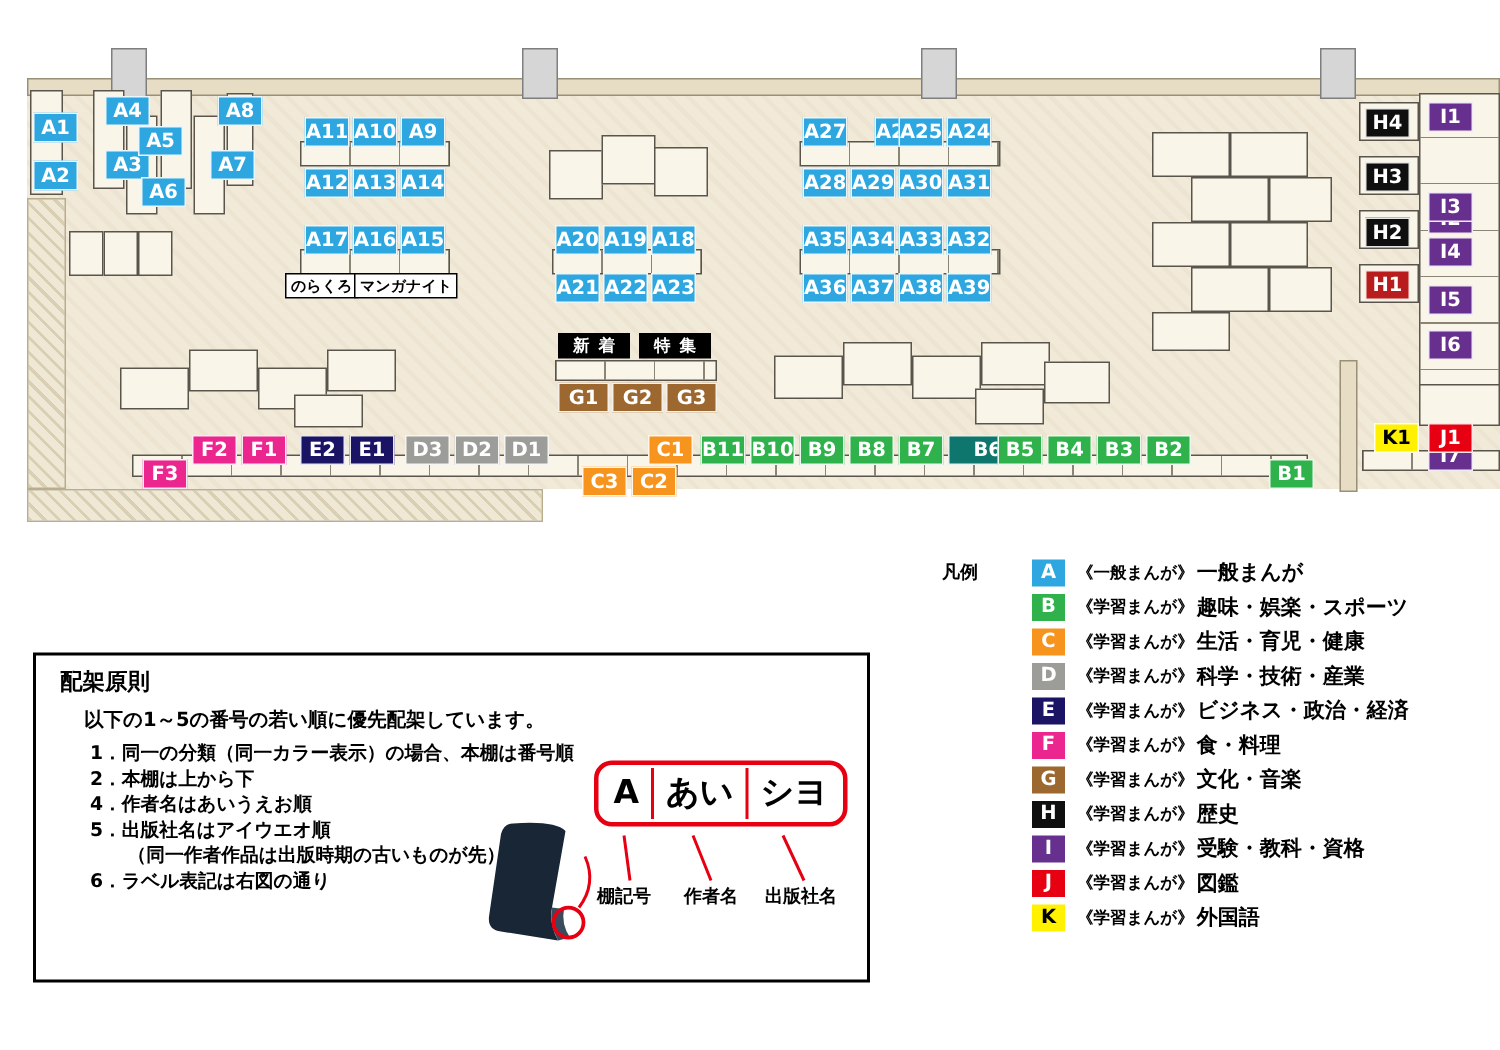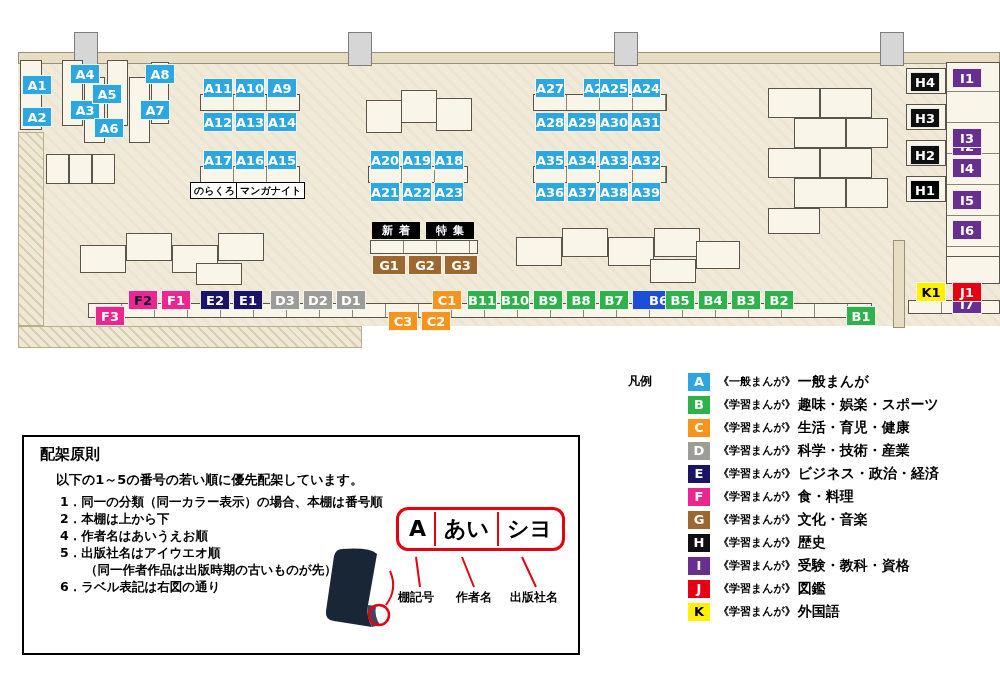--- a/index.html
+++ b/index.html
@@ -157,47 +157,47 @@
       <div class="maplabel" style="left: 535px; top: 182px; background: rgb(46, 167, 224); color: rgb(255, 255, 255);">A36</div>
       <div class="maplabel" style="left: 567px; top: 182px; background: rgb(46, 167, 224); color: rgb(255, 255, 255);">A37</div>
       <div class="maplabel" style="left: 599px; top: 182px; background: rgb(46, 167, 224); color: rgb(255, 255, 255);">A38</div>
       <div class="maplabel" style="left: 631px; top: 182px; background: rgb(46, 167, 224); color: rgb(255, 255, 255);">A39</div>
       <div class="maplabel" style="left: 372px; top: 255px; width: 34px; background: rgb(156, 104, 47); color: rgb(255, 255, 255);">G1</div>
       <div class="maplabel" style="left: 408px; top: 255px; width: 34px; background: rgb(156, 104, 47); color: rgb(255, 255, 255);">G2</div>
       <div class="maplabel" style="left: 444px; top: 255px; width: 34px; background: rgb(156, 104, 47); color: rgb(255, 255, 255);">G3</div>
       <div class="maplabel" style="left: 910px; top: 72px; background: rgb(15, 15, 15); color: rgb(255, 255, 255);">H4</div>
       <div class="maplabel" style="left: 910px; top: 108px; background: rgb(15, 15, 15); color: rgb(255, 255, 255);">H3</div>
       <div class="maplabel" style="left: 910px; top: 145px; background: rgb(15, 15, 15); color: rgb(255, 255, 255);">H2</div>
-      <div class="maplabel" style="left: 910px; top: 180px; background: #000000; color: rgb(255, 255, 255);">H1</div>
+      <div class="maplabel" style="left: 910px; top: 180px; background: #b91c1c; color: rgb(255, 255, 255);">H1</div>
       <div class="maplabel" style="left: 952px; top: 68px; background: rgb(103, 48, 143); color: rgb(255, 255, 255);">I1</div>
       <div class="maplabel" style="left: 952px; top: 98px; background: rgb(103, 48, 143); color: rgb(255, 255, 255); margin-top: 38px;">I2</div>
       <div class="maplabel" style="left: 952px; top: 128px; background: rgb(103, 48, 143); color: rgb(255, 255, 255);">I3</div>
       <div class="maplabel" style="left: 952px; top: 158px; background: rgb(103, 48, 143); color: rgb(255, 255, 255);">I4</div>
       <div class="maplabel" style="left: 952px; top: 190px; background: rgb(103, 48, 143); color: rgb(255, 255, 255);">I5</div>
       <div class="maplabel" style="left: 952px; top: 220px; background: rgb(103, 48, 143); color: rgb(255, 255, 255);">I6</div>
       <div class="maplabel" style="left: 952px; top: 262px; background: rgb(103, 48, 143); color: rgb(255, 255, 255); margin-top: 32px;">I7</div>
       <div class="maplabel" style="left: 916px; top: 282px; background: rgb(255, 241, 0); color: rgb(0, 0, 0);">K1</div>
       <div class="maplabel" style="left: 952px; top: 282px; background: rgb(230, 0, 18); color: rgb(255, 255, 255);">J1</div>
       <div class="maplabel" style="left: 95px; top: 290px; background: rgb(236, 38, 143); color: rgb(255, 255, 255); margin-top: 16px;">F3</div>
-      <div class="maplabel" style="left: 128px; top: 290px; background: rgb(236, 38, 143); color: #0f172a;">F2</div>
+      <div class="maplabel" style="left: 128px; top: 290px; background: rgb(236, 38, 143); color: #ffffff;">F2</div>
       <div class="maplabel" style="left: 161px; top: 290px; background: rgb(236, 38, 143); color: rgb(255, 255, 255);">F1</div>
       <div class="maplabel" style="left: 200px; top: 290px; background: rgb(27, 20, 100); color: rgb(255, 255, 255);">E2</div>
       <div class="maplabel" style="left: 233px; top: 290px; background: rgb(27, 20, 100); color: rgb(255, 255, 255);">E1</div>
       <div class="maplabel" style="left: 270px; top: 290px; background: rgb(156, 156, 152); color: rgb(255, 255, 255);">D3</div>
       <div class="maplabel" style="left: 303px; top: 290px; background: rgb(156, 156, 152); color: rgb(255, 255, 255);">D2</div>
       <div class="maplabel" style="left: 336px; top: 290px; background: rgb(156, 156, 152); color: rgb(255, 255, 255);">D1</div>
       <div class="maplabel" style="left: 432px; top: 290px; background: rgb(247, 148, 29); color: rgb(255, 255, 255);">C1</div>
       <div class="maplabel" style="left: 388px; top: 311px; background: rgb(247, 148, 29); color: rgb(255, 255, 255);">C3</div>
       <div class="maplabel" style="left: 421px; top: 311px; background: rgb(247, 148, 29); color: rgb(255, 255, 255);">C2</div>
       <div class="maplabel" style="left: 467px; top: 290px; background: rgb(47, 178, 76); color: rgb(255, 255, 255);">B11</div>
       <div class="maplabel" style="left: 500px; top: 290px; background: rgb(47, 178, 76); color: rgb(255, 255, 255);">B10</div>
       <div class="maplabel" style="left: 533px; top: 290px; background: rgb(47, 178, 76); color: rgb(255, 255, 255);">B9</div>
       <div class="maplabel" style="left: 566px; top: 290px; background: rgb(47, 178, 76); color: rgb(255, 255, 255);">B8</div>
       <div class="maplabel" style="left: 599px; top: 290px; background: rgb(47, 178, 76); color: rgb(255, 255, 255);">B7</div>
-      <div class="maplabel" style="left: 632px; top: 290px; background: #1d4ed8; color: rgb(255, 255, 255); padding-left: 16px;">B6</div>
+      <div class="maplabel" style="left: 632px; top: 290px; background: #0f766e; color: rgb(255, 255, 255); padding-left: 16px;">B6</div>
       <div class="maplabel" style="left: 665px; top: 290px; background: rgb(47, 178, 76); color: rgb(255, 255, 255);">B5</div>
       <div class="maplabel" style="left: 698px; top: 290px; background: rgb(47, 178, 76); color: rgb(255, 255, 255);">B4</div>
       <div class="maplabel" style="left: 731px; top: 290px; background: rgb(47, 178, 76); color: rgb(255, 255, 255);">B3</div>
       <div class="maplabel" style="left: 764px; top: 290px; background: rgb(47, 178, 76); color: rgb(255, 255, 255);">B2</div>
       <div class="maplabel" style="left: 846px; top: 306px; background: rgb(47, 178, 76); color: rgb(255, 255, 255);">B1</div>
       <div class="sp-white" style="left: 190px; top: 182px;">のらくろ</div>
       <div class="sp-white" style="left: 236px; top: 182px;">マンガナイト</div>
       <div class="sp-black" style="left: 372px; top: 222px;">新着</div>
       <div class="sp-black" style="left: 426px; top: 222px;">特集</div>
     </div>

